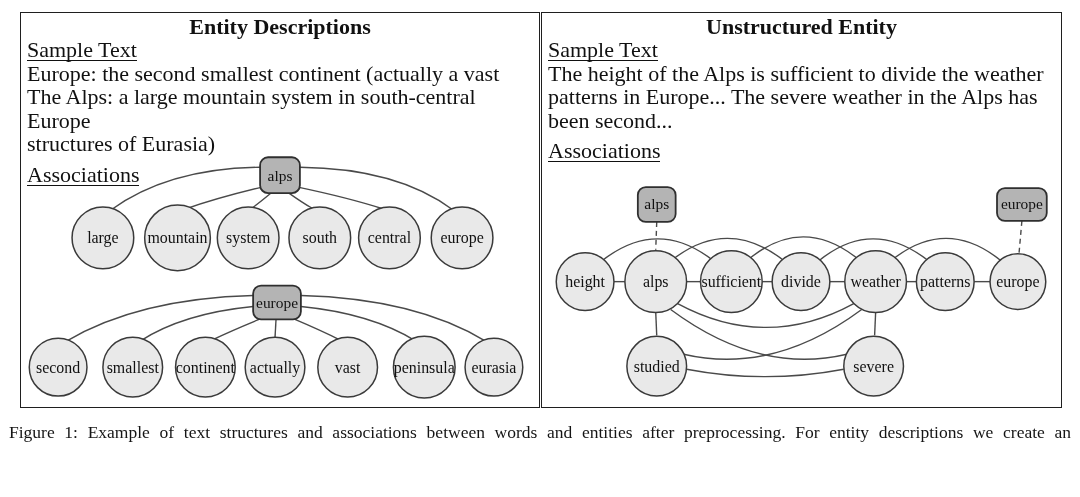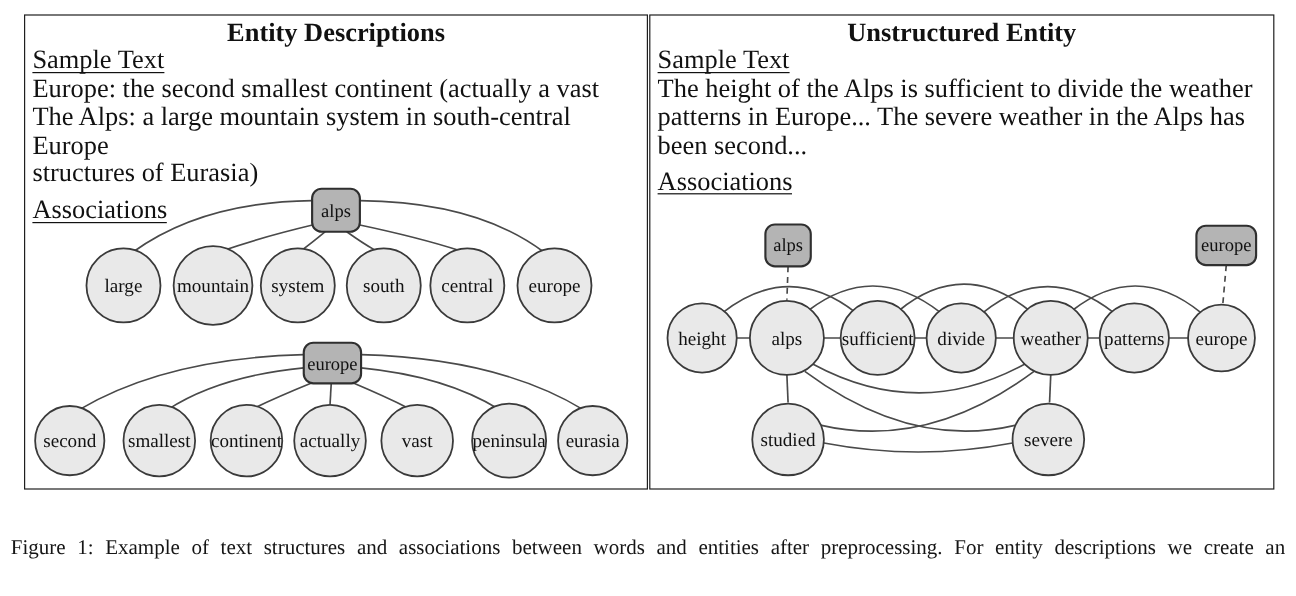--- a/index.html
+++ b/index.html
@@ -9,21 +9,21 @@
          border:1.6px solid #1f1f1f;background:#ffffff;}
   .panel-left{left:20px;width:520px;}
   .panel-right{left:541px;width:521px;}
   .graph-svg{position:absolute;left:0;top:0;width:100%;height:100%;}
   .txt{position:relative;z-index:2;}
   .panel-title{text-align:center;font-weight:bold;font-size:22px;margin-top:3px;line-height:22px;}
   .tb{padding-left:6px;font-size:22px;line-height:23.5px;}
   .heading-underline{border-bottom:1.3px solid #111;padding-bottom:0px;display:inline-block;line-height:20px;}
   .assoc{margin-top:7px;}
   .caption{position:absolute;left:0;right:0;top:421px;padding:0 9px;font-size:17.5px;line-height:23.6px;color:#151515;}
-  .cap-line{width:100%;margin-top:24px;}
+  .cap-line{width:100%;}
   .jl{text-align:justify;text-align-last:justify;}
   
   .edge{fill:none;stroke:#4a4a4a;stroke-width:1.4;}
   .edge-dashed{fill:none;stroke:#4a4a4a;stroke-width:1.4;stroke-dasharray:5 4;}
   .ebox{fill:#b4b4b4;stroke:#2f2f2f;stroke-width:1.8;}
   .wcirc{fill:#e9e9e9;stroke:#3a3a3a;stroke-width:1.5;}
   .nlabel{font-family:"Liberation Serif","DejaVu Serif",serif;font-size:16px;fill:#111111;text-anchor:middle;}
   .blabel{font-family:"Liberation Serif","DejaVu Serif",serif;font-size:15.5px;fill:#111111;text-anchor:middle;}
 </style>
 </head>

